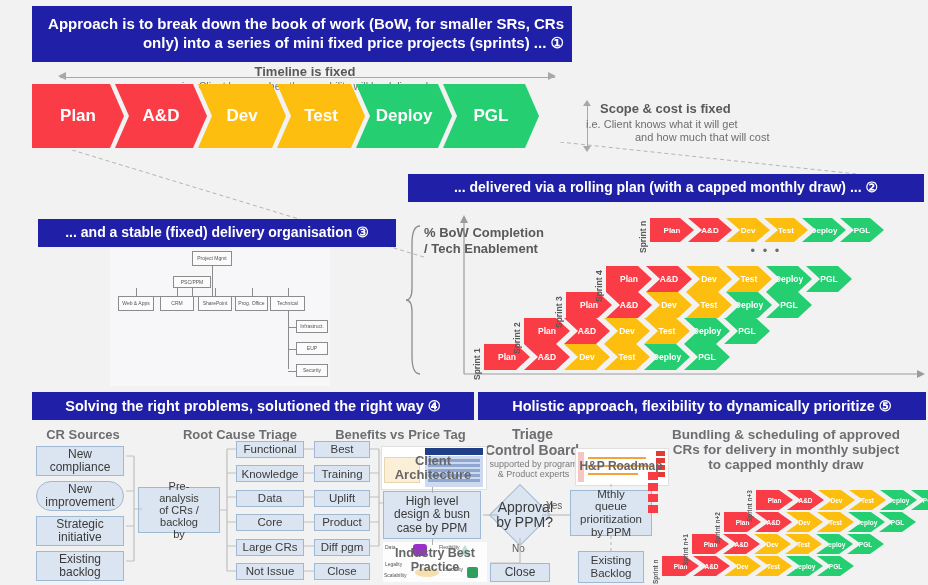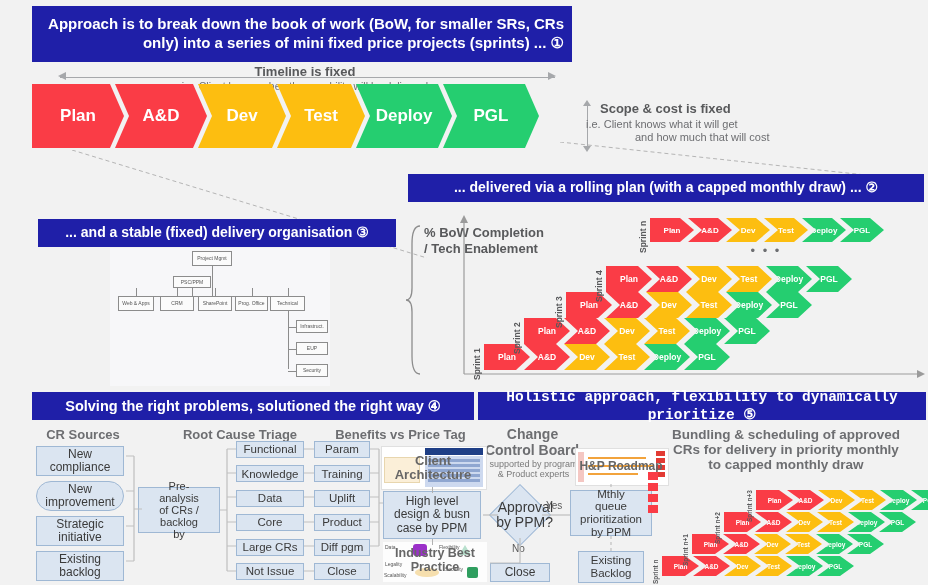--- a/index.html
+++ b/index.html
@@ -289,32 +289,32 @@
         <div class="chev c-grn notch" style="width: 44px; height: 24px; font-size: 8px; margin-right: -6px;">
           <span>PGL</span>
         </div>
       </div>
     </div>
   </div>
 
 <div style="position:absolute;left:736px;top:243px;width:60px;text-align:center;font-size:13px;color:#6d6e71;letter-spacing:2px;">• • •</div>
 
 <div class="banner" id="banner-four" style="left:32px;top:392px;width:442px;height:28px;font-size:14.5px;">Solving the right problems, solutioned the right way ④</div>
-<div class="banner" id="banner-five" style="left:478px;top:392px;width:448px;height:28px;font-size:14.5px;font-family:Liberation Mono, monospace;">Holistic approach, flexibility to dynamically prioritize ⑤</div>
+<div class="banner" id="banner-five" style="left:478px;top:392px;width:448px;height:28px;font-size:14.5px;">Holistic approach, flexibility to dynamically prioritize ⑤</div>
 
 <div class="sect-title" style="position:absolute;left:28px;top:427px;width:110px;font-size:13px;">CR Sources</div>
 <div class="sect-title" style="position:absolute;left:150px;top:427px;width:180px;font-size:13px;">Root Cause Triage</div>
 <div class="sect-title" style="position:absolute;left:318px;top:427px;width:165px;font-size:13px;">Benefits vs Price Tag</div>
-<div class="sect-title" style="position:absolute;left:470px;top:426px;width:125px;font-size:14px;">Change</div>
+<div class="sect-title" style="position:absolute;left:470px;top:426px;width:125px;font-size:14px;">Triage</div>
 <div class="sect-title" style="position:absolute;left:462px;top:442px;width:140px;font-size:14px;">Control Board</div>
 <div style="position:absolute;left:466px;top:459px;width:135px;text-align:center;font-size:9px;color:#7a7a7a;">supported by program</div>
 <div style="position:absolute;left:466px;top:469px;width:135px;text-align:center;font-size:9px;color:#7a7a7a;">&amp; Product experts</div>
 
 <div class="sect-title" style="position:absolute;left:648px;top:427px;width:276px;font-size:13.5px;">Bundling &amp; scheduling of approved</div>
-<div class="sect-title" style="position:absolute;left:648px;top:442px;width:276px;font-size:13.5px;">CRs for delivery in priority monthly</div>
+<div class="sect-title" style="position:absolute;left:648px;top:442px;width:276px;font-size:13.5px;">CRs for delivery in monthly subject</div>
 <div class="sect-title" style="position:absolute;left:648px;top:457px;width:276px;font-size:13.5px;">to capped monthly draw</div>
 
 <div id="cr-sources">
     <div class="bx" style="left: 36px; top: 446px; width: 88px; height: 30px; font-size: 12px; padding: 0px 16px;">New compliance</div>
     <div class="bx" style="left: 36px; top: 481px; width: 88px; height: 30px; font-size: 12px; padding: 14px 2px; border-radius: 15px;">New improvement</div>
     <div class="bx" style="left: 36px; top: 516px; width: 88px; height: 30px; font-size: 12px; padding: 0px 2px;">Strategic initiative</div>
     <div class="bx" style="left: 36px; top: 551px; width: 88px; height: 30px; font-size: 12px; padding: 0px 2px;">Existing backlog</div>
   </div>
 
 <div class="bx" style="left:138px;top:487px;width:82px;height:46px;font-size:11px;padding:0 20px;">Pre-analysis of CRs / backlog by</div>
@@ -322,21 +322,21 @@
 <div id="causes-list">
     <div class="bx" style="left: 236px; top: 441px; width: 68px; height: 17px; font-size: 11.5px;">Functional</div>
     <div class="bx" style="left: 236px; top: 465.4px; width: 68px; height: 17px; font-size: 11.5px;">Knowledge</div>
     <div class="bx" style="left: 236px; top: 489.8px; width: 68px; height: 17px; font-size: 11.5px;">Data</div>
     <div class="bx" style="left: 236px; top: 514.2px; width: 68px; height: 17px; font-size: 11.5px;">Core</div>
     <div class="bx" style="left: 236px; top: 538.6px; width: 68px; height: 17px; font-size: 11.5px;">Large CRs</div>
     <div class="bx" style="left: 236px; top: 563px; width: 68px; height: 17px; font-size: 11.5px;">Not Issue</div>
   </div>
 
 <div id="benefits-list">
-    <div class="bx" style="left: 314px; top: 441px; width: 56px; height: 17px; font-size: 11.5px;">Param</div>
+    <div class="bx" style="left: 314px; top: 441px; width: 56px; height: 17px; font-size: 11.5px;">Best</div>
     <div class="bx" style="left: 314px; top: 465.4px; width: 56px; height: 17px; font-size: 11.5px;">Training</div>
     <div class="bx" style="left: 314px; top: 489.8px; width: 56px; height: 17px; font-size: 11.5px;">Uplift</div>
     <div class="bx" style="left: 314px; top: 514.2px; width: 56px; height: 17px; font-size: 11.5px;">Product</div>
     <div class="bx" style="left: 314px; top: 538.6px; width: 56px; height: 17px; font-size: 11.5px;">Diff pgm</div>
     <div class="bx" style="left: 314px; top: 563px; width: 56px; height: 17px; font-size: 11.5px;">Close</div>
   </div>
 
 <div style="position:absolute;left:126px;top:448px;width:16px;height:126px;pointer-events:none;">
   <svg width="16" height="126" style="display:block;">
     <path d="M0 8 H8 M0 43 H8 M0 78 H8 M0 113 H8 M8 8 V113 M8 61 H16" stroke="#bfbfbf" stroke-width="1.2" fill="none"></path>

